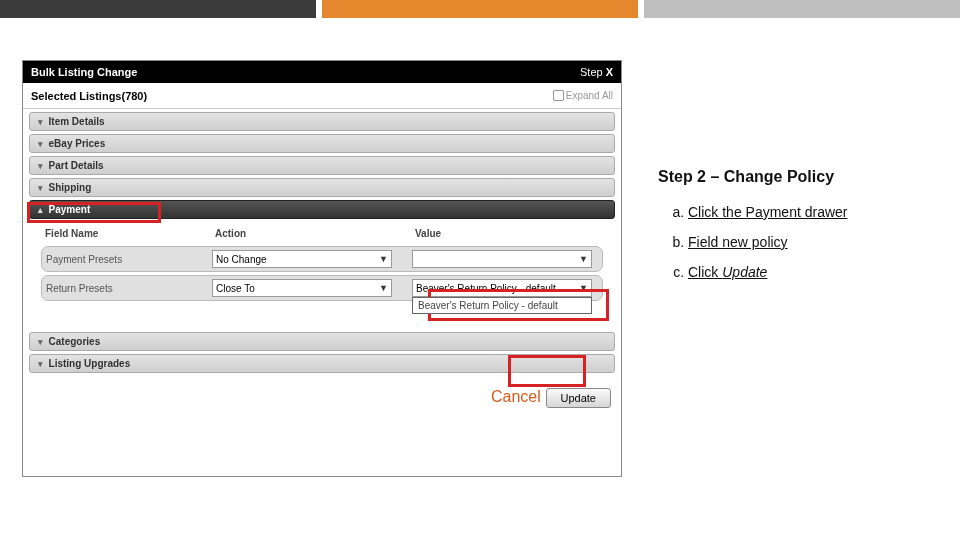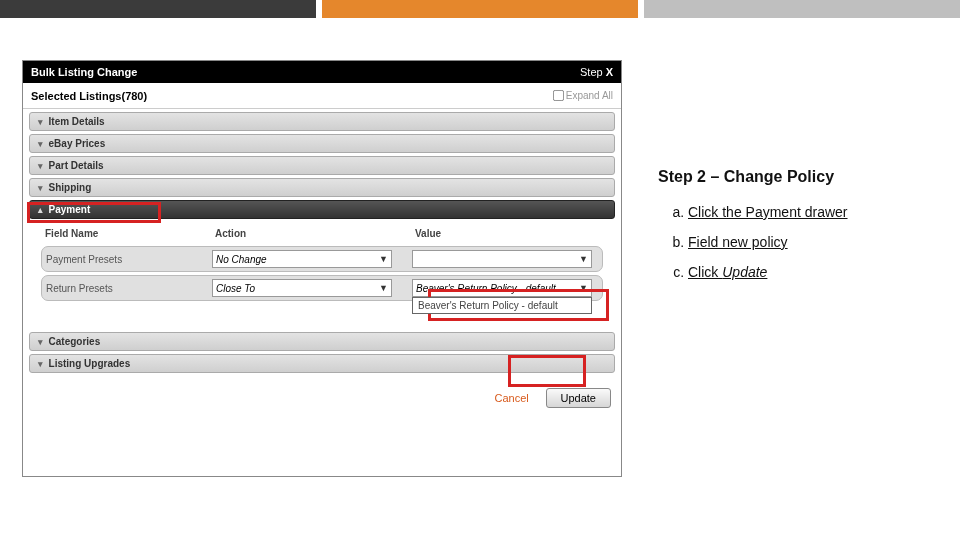--- a/index.html
+++ b/index.html
@@ -55,33 +55,33 @@
     background: #e0e0e0; border: 1px solid #bbb; border-radius: 7px; padding: 3px 4px;
   }
   .grid-row .c1 { width: 166px; font-size: 10px; color: #555; }
   .grid-row .c2 { width: 200px; }
   .grid-row .c3 { flex: 1; position: relative; }
 
   select, .sel-like {
     width: 180px; height: 18px; font-size: 10px; border: 1px solid #999;
     background: #fff; padding: 0 3px;
   }
-  .sel-like.wide { width: 180px; display: flex; align-items: center; justify-content: space-between; font-style: italic; }
+  .sel-like.wide { width: 180px; display: flex; align-items: center; justify-content: space-between; }
   .sel-like.wide .dd { font-size: 9px; color: #333; }
 
   .dropdown-open {
     position: absolute; left: 0; top: 18px; width: 180px; background: #fff;
     border: 1px solid #666; z-index: 5; font-size: 10px;
   }
   .dropdown-open div { padding: 2px 5px; }
   .dropdown-open .opt-default { color: #444; }
   .dropdown-open .opt-hi { background: #1e6fd6; color: #fff; }
 
   .action-row { text-align: right; padding: 12px 10px 68px; }
-  .cancel { color: #d85a1c; font-size: 11px; margin-right: 14px; cursor: pointer; }
+  .cancel { color: #d85a1c; font-size: 16px; margin-right: 2px; cursor: pointer; }
   .btn-update {
     display: inline-block; padding: 3px 14px; font-size: 11px;
     background: linear-gradient(#fafafa, #d6d6d6); border: 1px solid #888; border-radius: 3px;
   }
 
   
   .redbox { position: absolute; border: 3px solid #d62222; pointer-events: none; }
   .rb-payment { left: 4px; top: 141px; width: 134px; height: 21px; }
   .rb-drop    { left: 405px; top: 228px; width: 181px; height: 32px; }
   .rb-update  { left: 485px; top: 294px; width: 78px; height: 32px; }

